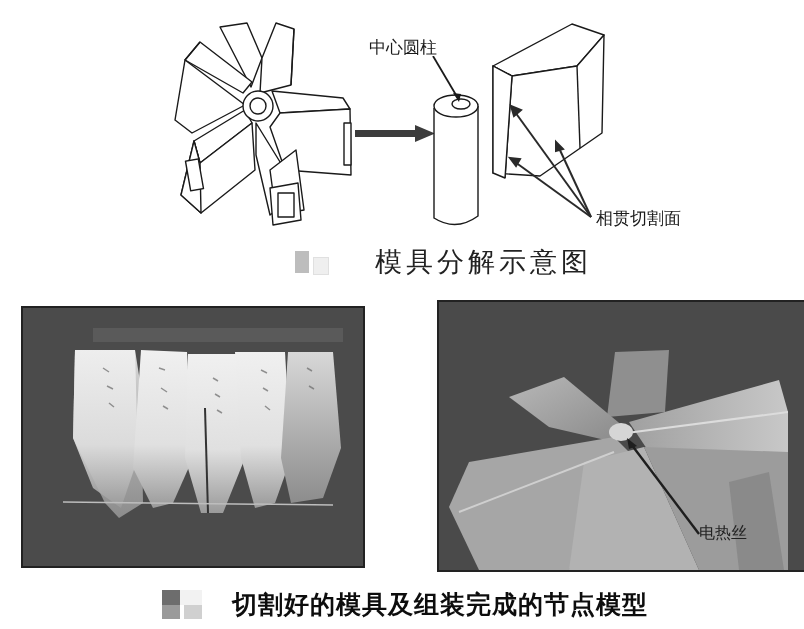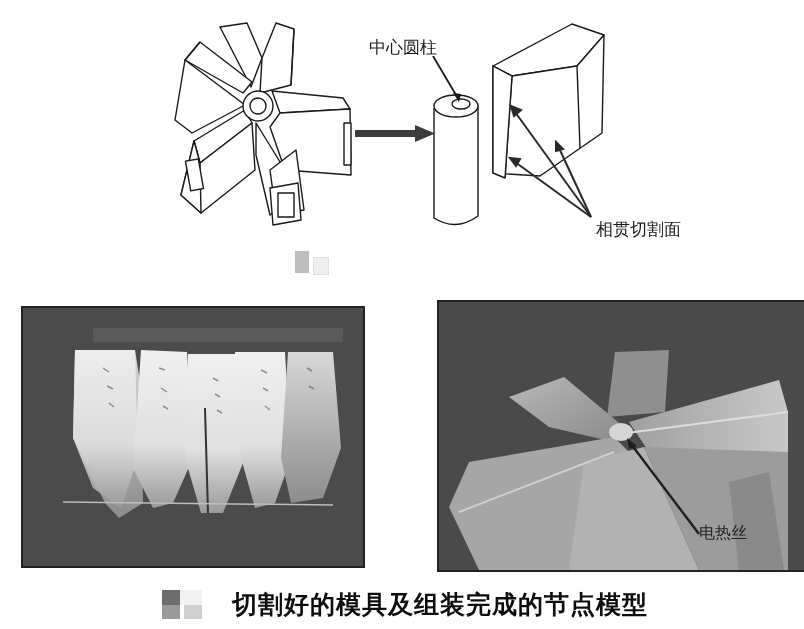--- a/index.html
+++ b/index.html
@@ -80,26 +80,27 @@
   <svg class="abs" style="left:505px;top:100px;" width="100" height="120" viewBox="0 0 100 120">
     <g stroke="#2a2a2a" stroke-width="2" fill="#2a2a2a">
       <line x1="86" y1="117" x2="10" y2="12"></line>
       <polygon points="6,6 16,10 9,16"></polygon>
       <line x1="86" y1="117" x2="10" y2="62"></line>
       <polygon points="5,58 15,59 11,66"></polygon>
       <line x1="86" y1="117" x2="54" y2="48"></line>
       <polygon points="51,42 58,49 51,51"></polygon>
     </g>
   </svg>
-  <div class="abs label-sm" style="left:596px;top:218px;">相贯切割面</div>
+  <div class="abs label-sm" style="left:596px;top:207px;">相贯切割面</div>
 
   <div class="abs figno" style="left:295px;top:251px;">
     <span style="width:14px;height:22px;background:#bdbdbd;"></span>
     <span style="width:14px;height:16px;margin-top:6px;background:#efefef;border:1px solid #e0e0e0;"></span>
   </div>
+  <div class="abs caption1" style="left:375px;top:244px;">模具分解示意图</div>
 </div>
 
 <div class="abs photo" style="left:21px;top:306px;width:344px;height:262px;background:#4b4b4b;">
   <svg width="340" height="258" viewBox="0 0 340 258">
     <defs>
       <linearGradient id="foamA" x1="0" y1="0" x2="0" y2="1">
         <stop offset="0" stop-color="#f0f0f0"></stop>
         <stop offset="0.6" stop-color="#e0e0e0"></stop>
         <stop offset="1" stop-color="#9a9a9a"></stop>
       </linearGradient>

